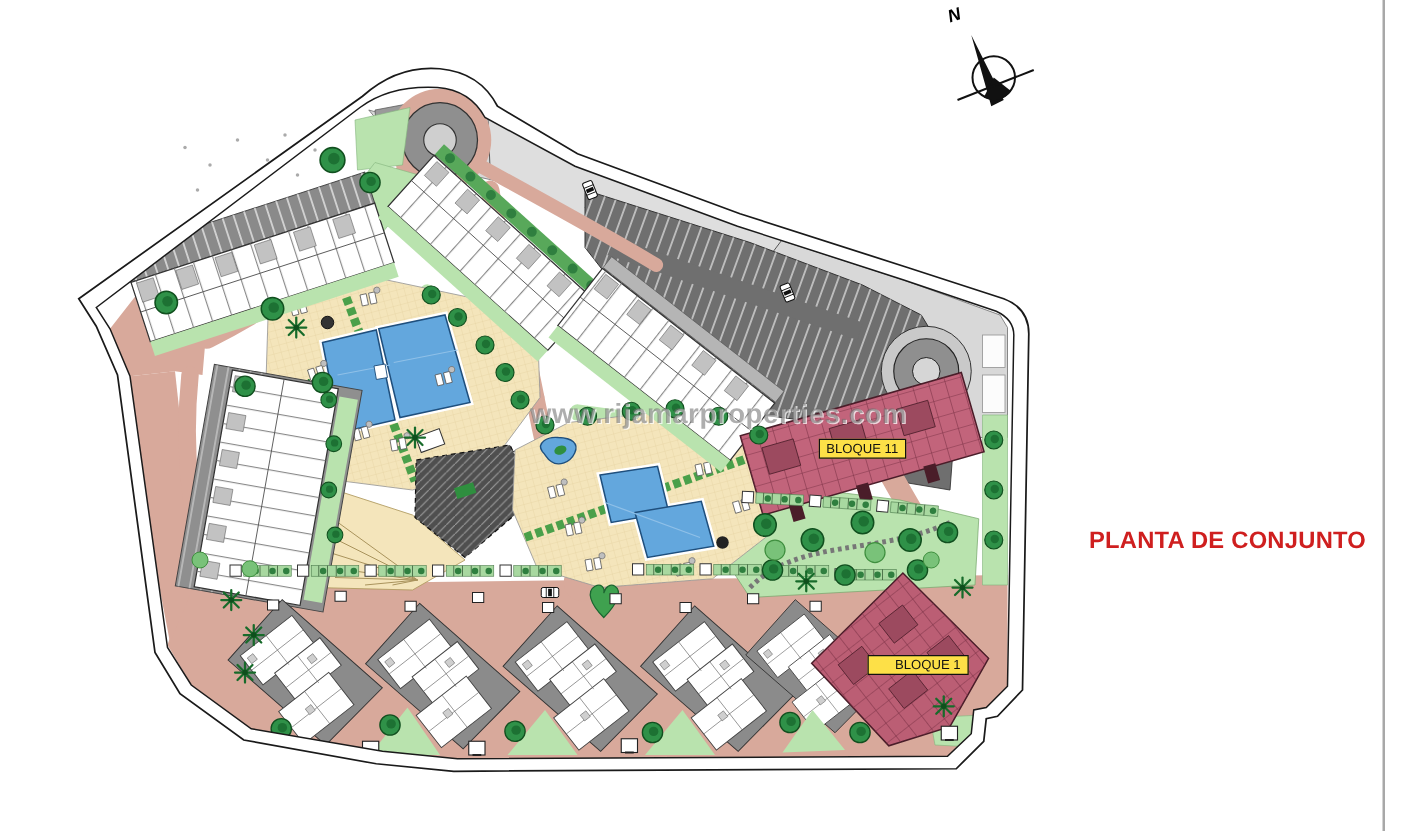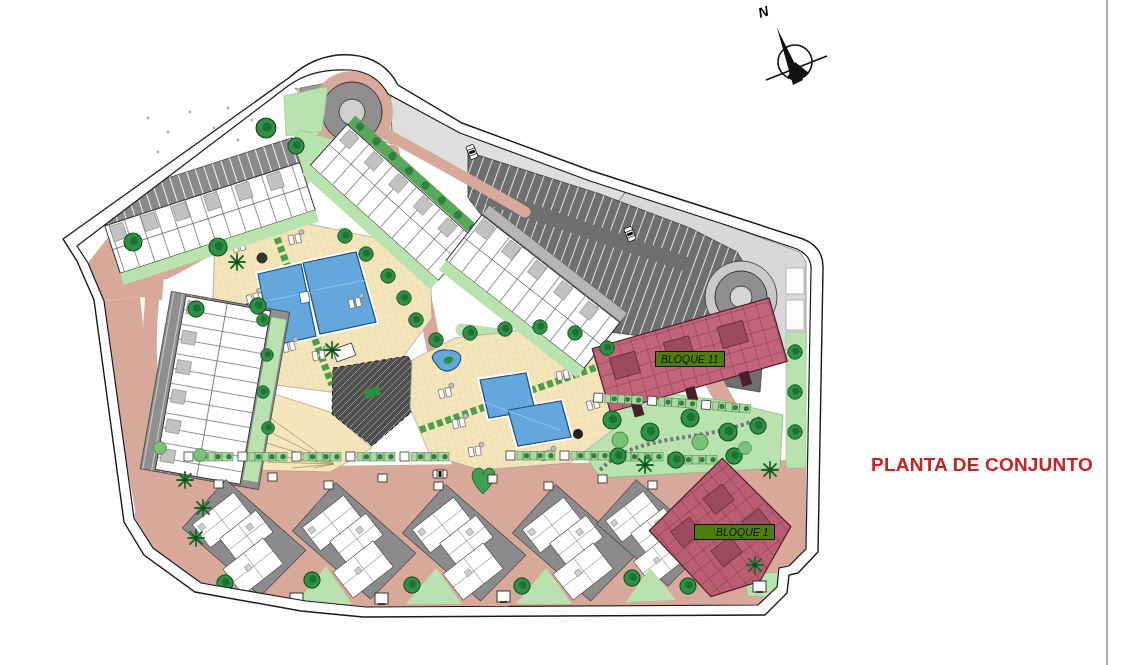--- a/index.html
+++ b/index.html
@@ -4,25 +4,25 @@
 <style>
   html,body{margin:0;padding:0;}
   body{
     width:1130px;height:665px;position:relative;background:#ffffff;
     font-family:"Liberation Sans",sans-serif;overflow:hidden;
   }
   .plan-wrap{position:absolute;left:0;top:0;width:1130px;height:665px;}
   .sheet-line{position:absolute;left:1106px;top:0;width:2px;height:665px;background:#a8a8a8;}
   .title{
     position:absolute;left:856px;top:422px;width:252px;text-align:center;
-    font-weight:bold;font-size:19px;line-height:1.2;color:#cf1f1f;letter-spacing:.2px;margin-top:32px;
+    font-weight:bold;font-size:19px;line-height:1.2;color:#cf1f1f;letter-spacing:.2px;
   }
   .label-box{
-    position:absolute;background:#4d7c0f;border:1.5px solid #111;color:#111;
-    font-size:10.5px;line-height:12px;padding:1px 5px;white-space:nowrap;font-style:italic;
+    position:absolute;background:#fde047;border:1.5px solid #111;color:#111;
+    font-size:10.5px;line-height:12px;padding:1px 5px;white-space:nowrap;
   }
   .watermark{
     position:absolute;left:424px;top:318px;font-size:22px;font-weight:bold;
     color:rgba(108,108,108,.55);text-shadow:1px 1px 0 rgba(255,255,255,.75);
     letter-spacing:.5px;white-space:nowrap;z-index:5;
   }
   svg text{font-family:"Liberation Sans",sans-serif;}
 </style>
 </head>
 <body>
@@ -483,20 +483,21 @@
   <g>
     <text x="760" y="18" font-size="14" font-weight="bold" font-style="italic" transform="rotate(-18 760 18)">N</text>
     <polygon points="770,14 803,80 793,85 777,28" fill="#111"></polygon>
     <circle cx="795" cy="62" r="17" fill="none" stroke="#111" stroke-width="1.6"></circle>
     <path d="M795,62 L809,73 A17,17 0 0 1 787,78 Z" fill="#111"></path>
     <line x1="766" y1="80" x2="827" y2="56" stroke="#111" stroke-width="1.6"></line>
   </g>
 </svg>
 
 
+<div class="watermark">www.rijamarproperties.com</div>
 
 <div class="label-box" style="left:655px;top:351px;">BLOQUE 11</div>
 <div class="label-box" style="left:694px;top:524px;padding-left:21px;">BLOQUE 1</div>
 
 <div class="title">
   <div>PLANTA DE CONJUNTO</div>
 </div>
 
 <div class="sheet-line"></div>
 </div>

